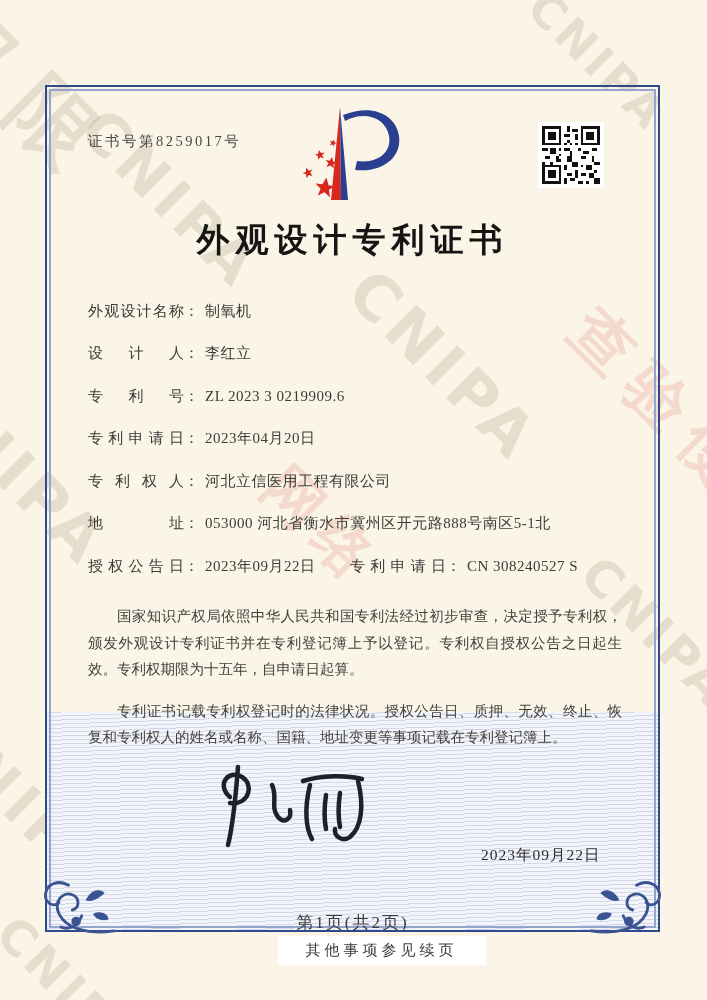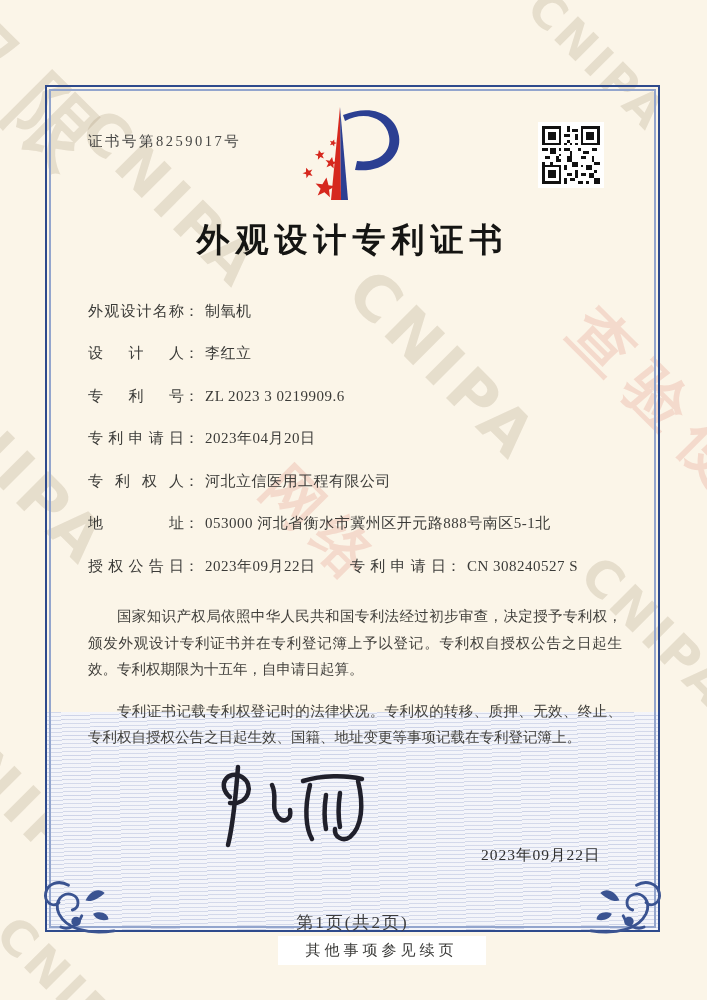--- a/index.html
+++ b/index.html
@@ -233,21 +233,21 @@
         <span class="pair2">
           <span class="flabel">专利申请日</span>
             <span class="fcolon">：</span>
             <span class="fvalue">CN 308240527 S</span>
         </span>
       </div>
     </div>
 
     <div class="paras">
       <p>国家知识产权局依照中华人民共和国专利法经过初步审查，决定授予专利权，颁发外观设计专利证书并在专利登记簿上予以登记。专利权自授权公告之日起生效。专利权期限为十五年，自申请日起算。</p>
-      <p>专利证书记载专利权登记时的法律状况。专利权的转移、质押、无效、终止、专利权自授权公告之日起生效、国籍、地址变更等事项记载在专利登记簿上。</p>
+      <p>专利证书记载专利权登记时的法律状况。授权公告日、质押、无效、终止、恢复和专利权人的姓名或名称、国籍、地址变更等事项记载在专利登记簿上。</p>
     </div>
 
 
     <span class="signature">
       <svg viewBox="0 0 175 85" width="175" height="85">
         <g stroke="#20202b" stroke-width="4.5" fill="none" stroke-linecap="round" stroke-linejoin="round">
           <path d="M30,34 C16,22 28,6 42,14 C54,21 50,42 30,40"></path>
           <path d="M38,4 C36,28 34,58 28,82"></path>
           <path d="M72,22 C78,34 70,44 78,54 C84,61 92,56 90,47"></path>
           <path d="M103,18 C122,12 146,12 162,16"></path>

